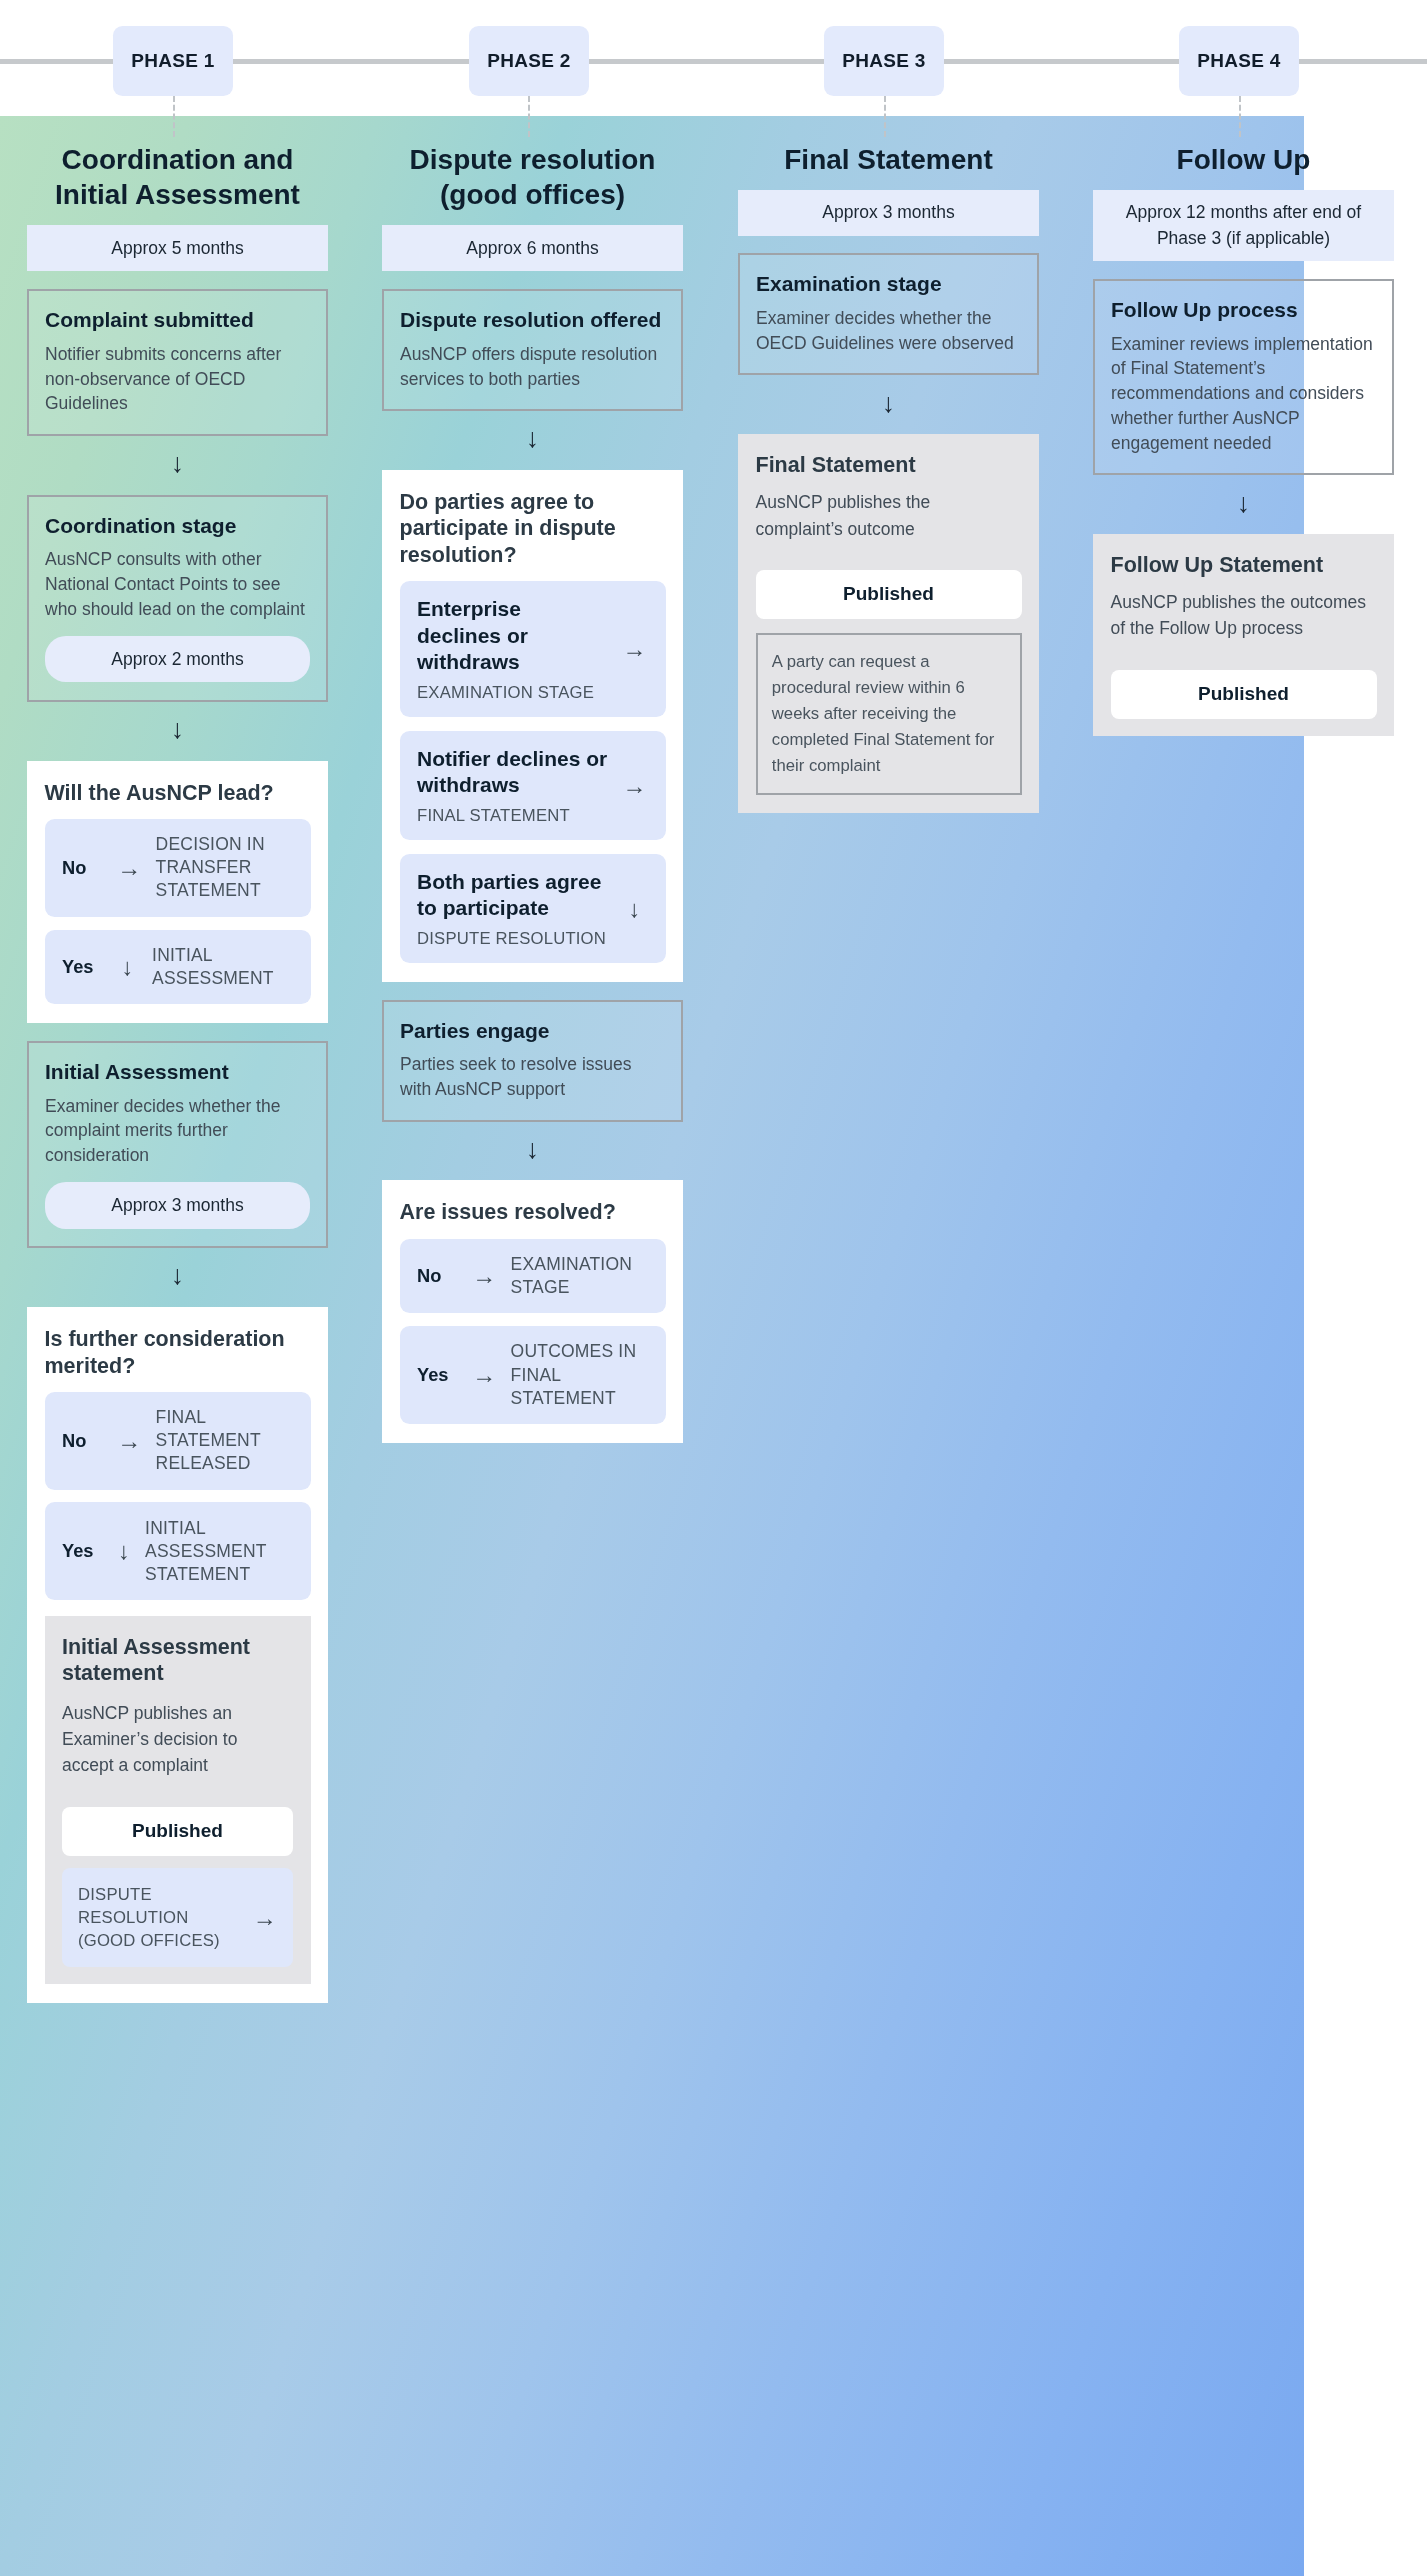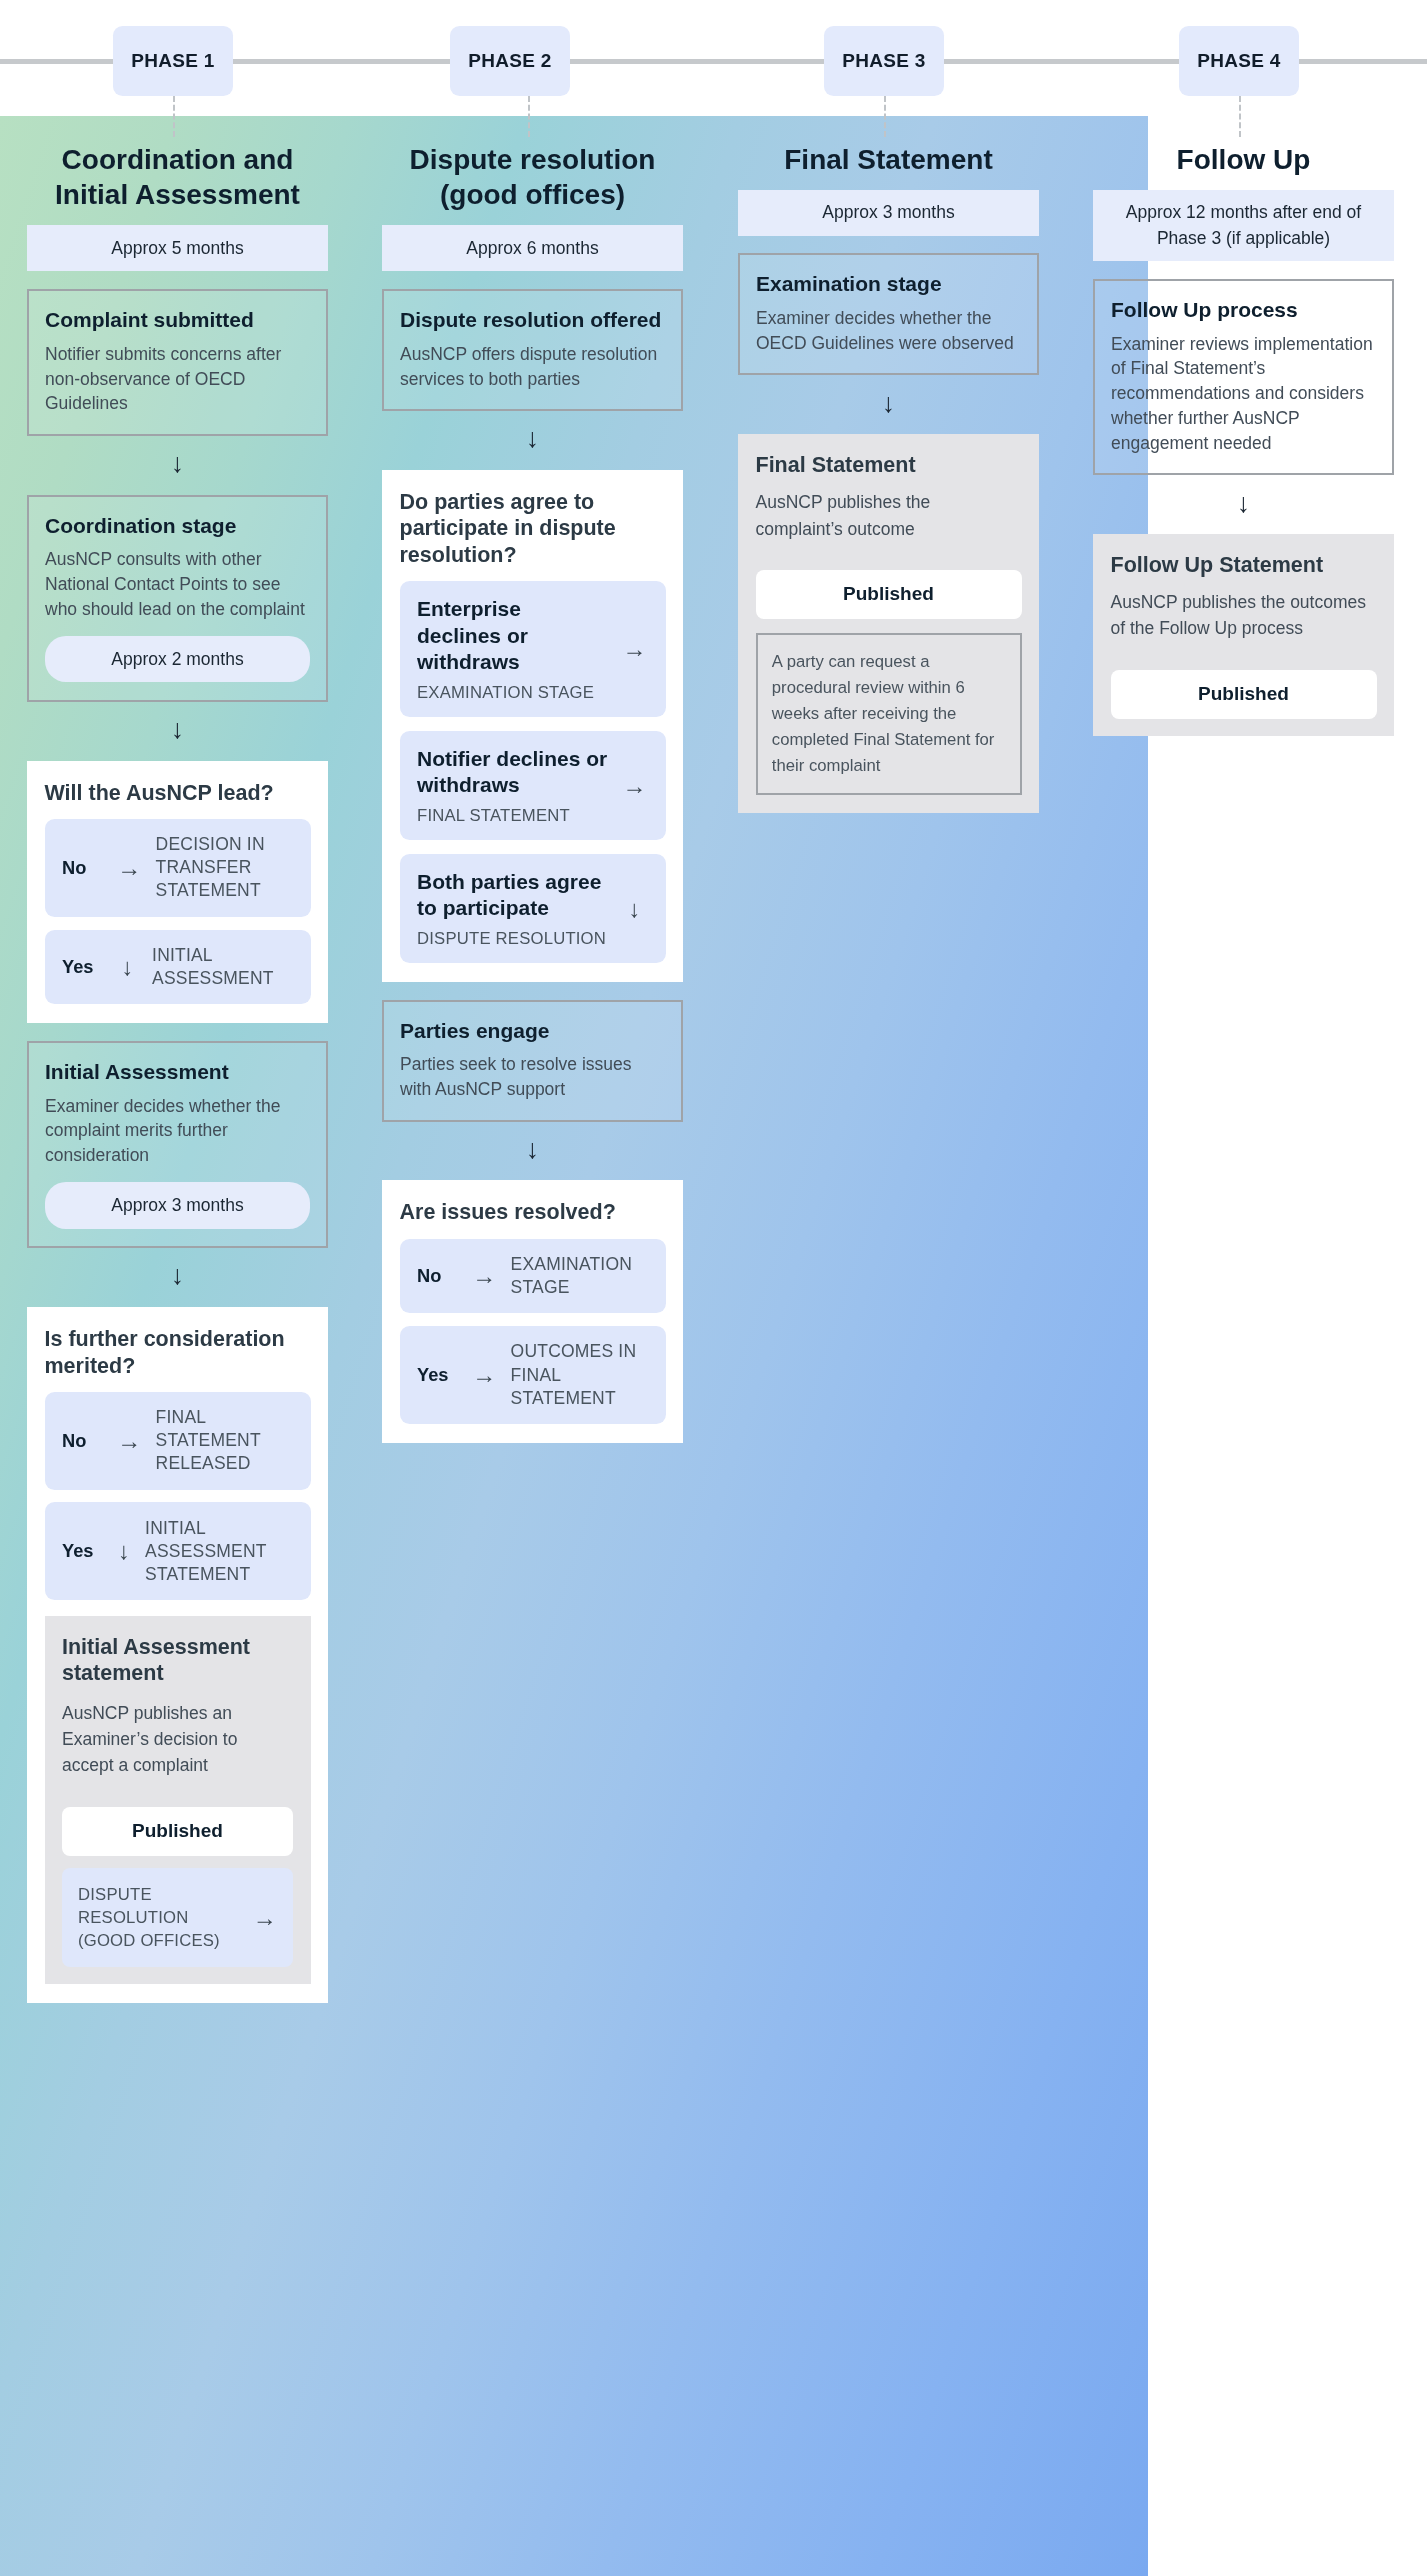--- a/index.html
+++ b/index.html
@@ -26,21 +26,21 @@
     display:flex; align-items:center; justify-content:center;
     font-size:19px; font-weight:700; letter-spacing:0.3px; color:#111d2b;
   }
   .dash-line {
     position:absolute; top:96px; width:0; height:41px;
     border-left:2.4px dashed #c0c4c8;
   }
 
   
   #canvas {
-    position:absolute; left:0; top:116px; width:1148px; height:2460px;
+    position:absolute; left:0; top:116px; width:1304px; height:2460px;
     background:
       linear-gradient(108deg,
         #b7e0c2 0%,
         #b0dcc4 9%,
         #a6d8cd 18%,
         #9ad2d8 27%,
         #a3cde2 38%,
         #a8cbe8 48%,
         #9fc4ec 60%,
         #93bbef 72%,
@@ -169,21 +169,21 @@
 </style>
 </head>
 <body>
 
 <div id="phase-header">
   <div id="phase-rule"></div>
 
   <div class="phase-pill" style="left:113px">
       <span>PHASE 1</span>
     </div>
-  <div class="phase-pill" style="left:450px">
+  <div class="phase-pill" style="left:469px">
       <span>PHASE 2</span>
     </div>
   <div class="phase-pill" style="left:824px">
       <span>PHASE 3</span>
     </div>
   <div class="phase-pill" style="left:1179px">
       <span>PHASE 4</span>
     </div>
 
   <div class="dash-line" style="left:173px"></div>

